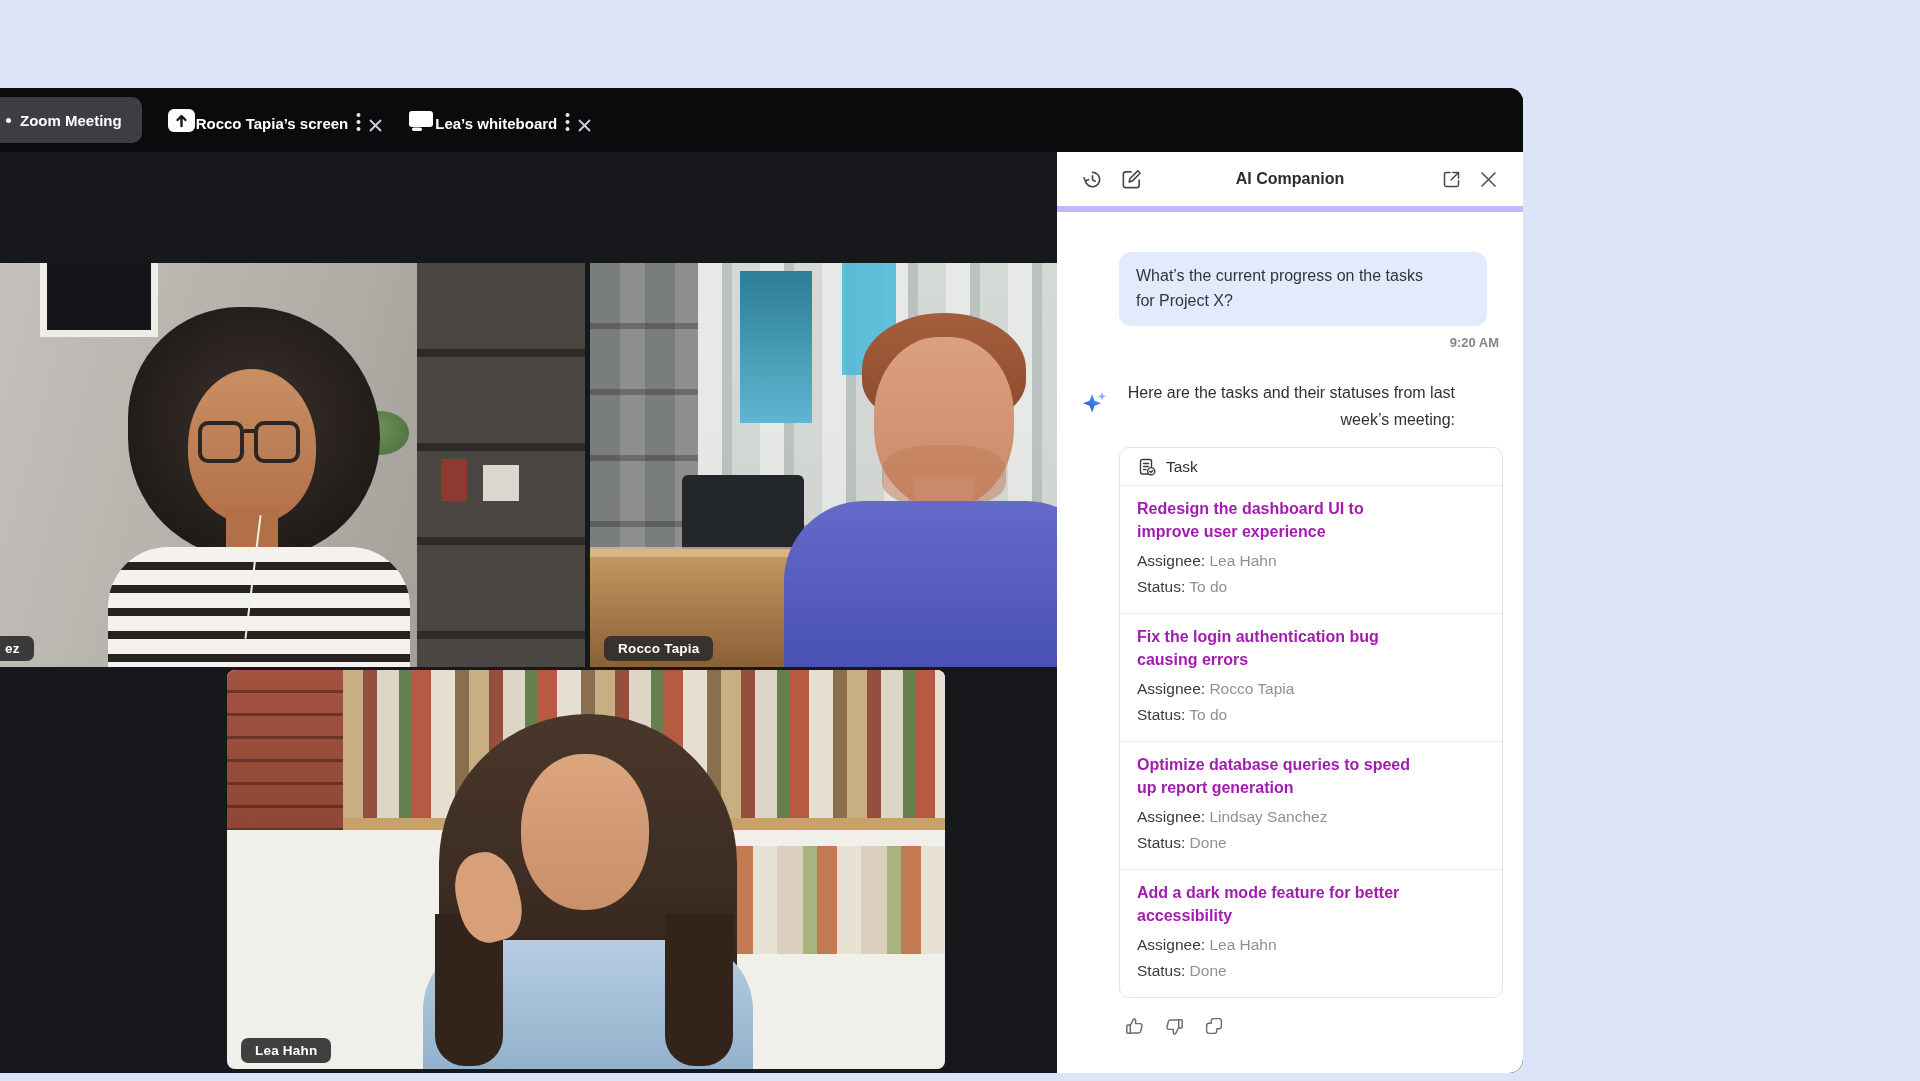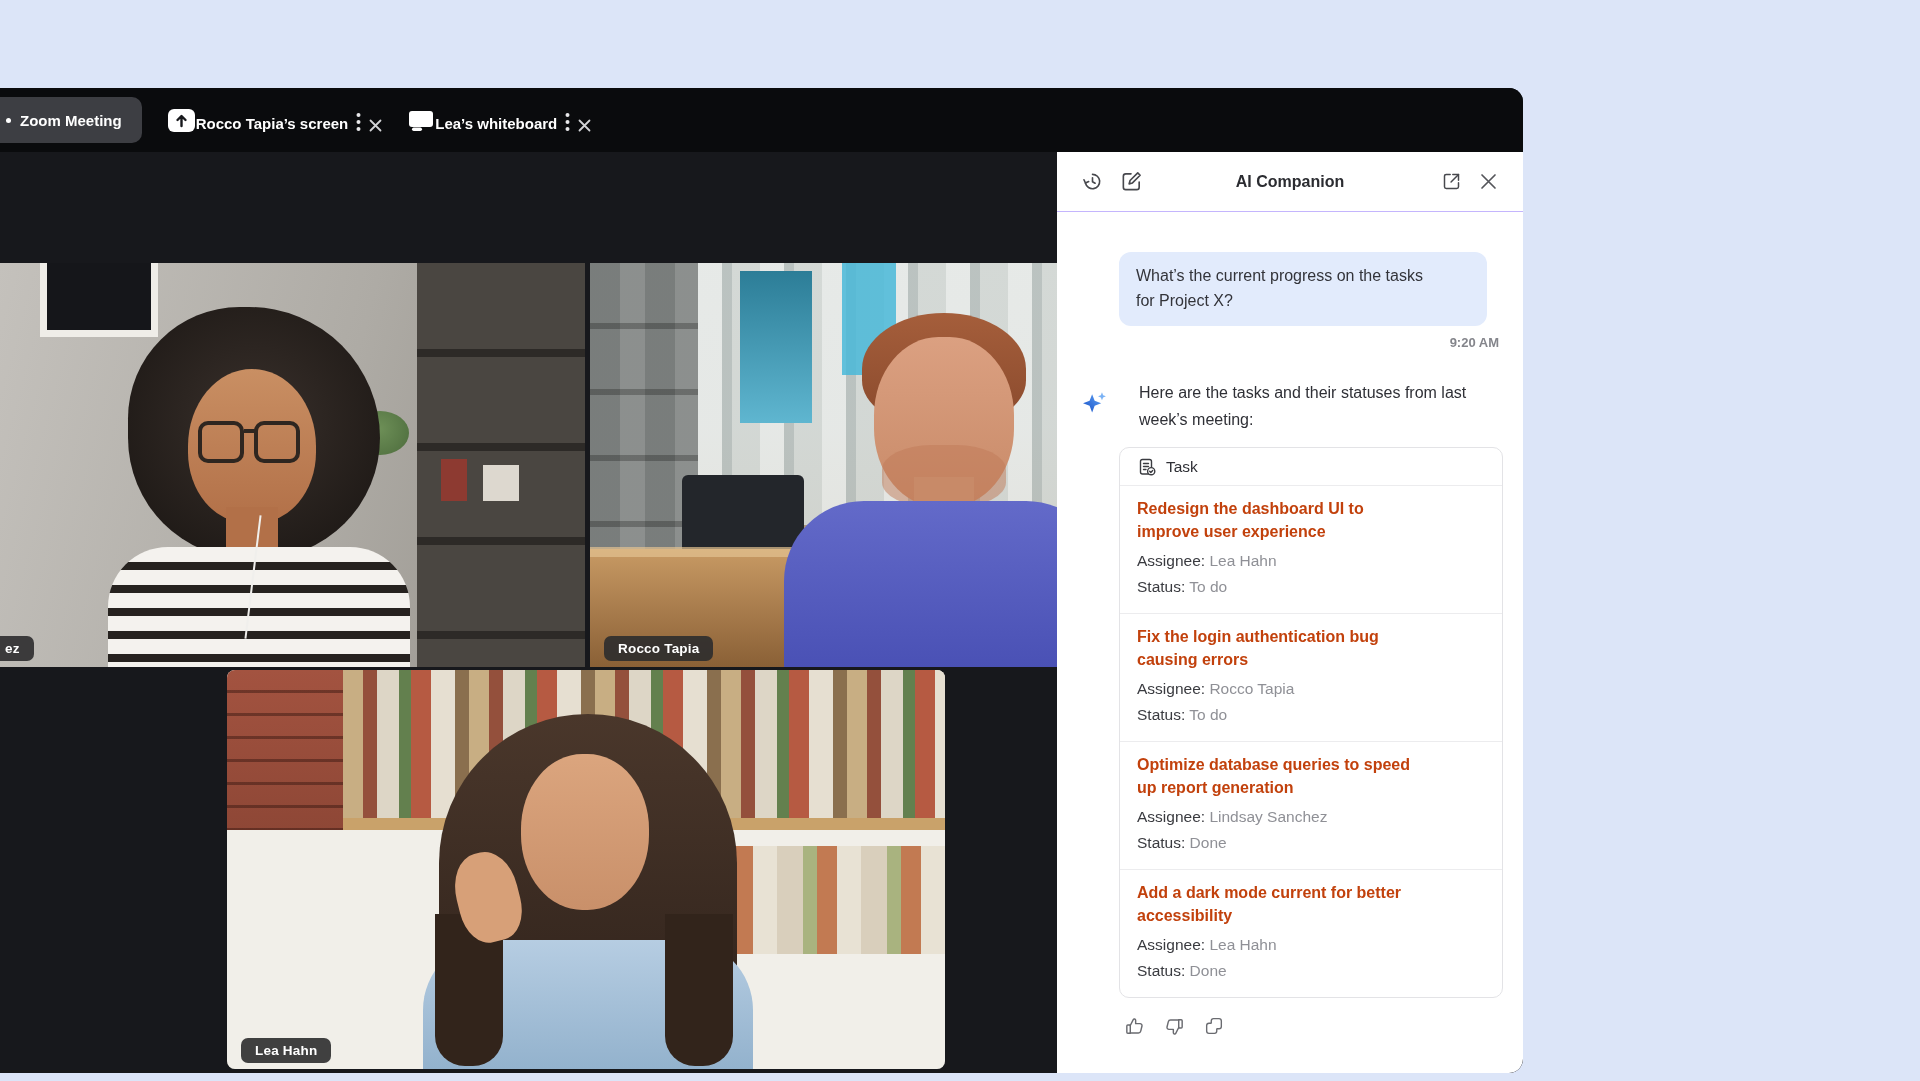--- a/index.html
+++ b/index.html
@@ -100,42 +100,42 @@
              background:#d7a078; transform:rotate(-14deg); }
   .t3-body { left:196px; top:270px; width:330px; height:129px; border-radius:70px 70px 0 0;
              background:linear-gradient(180deg,#b6cde2,#93b2cd); }
   .t3-hairL { left:208px; top:244px; width:68px; height:152px; background:#32241b; border-radius:0 0 30px 30px; }
   .t3-hairR { left:438px; top:244px; width:68px; height:152px; background:#32241b; border-radius:0 0 30px 30px; }
 
   
   .panel { position:absolute; right:0; top:64px; bottom:0; width:466px; background:#ffffff;
            border-radius:0 0 14px 0; display:flex; flex-direction:column; }
   .panel-header { height:60px; flex:0 0 60px; display:flex; align-items:center;
-                  padding:0 26px 0 24px; border-bottom:1px solid #c4b5fd; position:relative; }
+                  padding:0 26px 0 24px; border-bottom:6px solid #c4b5fd; position:relative; }
   .panel-title { position:absolute; left:0; right:0; text-align:center; font-size:16px;
                  font-weight:700; color:#2b2c31; pointer-events:none; }
   .hdr-left { display:flex; gap:16px; z-index:2; }
   .hdr-right { display:flex; gap:18px; margin-left:auto; z-index:2; }
 
   .panel-body { flex:1; padding-top:40px; }
   .user-bubble { margin:0 36px 0 62px; background:#e2ebfc; border-radius:12px;
                  padding:11px 17px 13px; }
   .user-bubble-text { font-size:16px; line-height:25px; color:#33343a; max-width:310px; }
   .timestamp { text-align:right; margin:9px 24px 0 0; font-size:13px; color:#84858b;font-weight:bold; }
 
-  .ai-row { display:flex; margin:27px 28px 0 22px; gap:30px; }
+  .ai-row { display:flex; margin:27px 28px 0 22px; gap:6px;text-align:right; }
   .ai-text { font-size:16px; line-height:27px; color:#2f3036; max-width:340px; padding-top:2px; }
 
   .task-card { margin:14px 20px 0 62px; border:1px solid #e3e3e6; border-radius:10px;
                overflow:hidden; background:#fff; }
   .card-header { display:flex; align-items:center; gap:9px; padding:9px 17px 8px;
                  border-bottom:1px solid #ececee; font-size:15.5px; color:#2f3036; }
   .task-item { padding:11px 17px 13px; border-bottom:1px solid #ececee; }
   .task-item:last-child { border-bottom:none; }
-  .task-title { font-weight:700; font-size:16px; line-height:23px; color:#c2410c;
+  .task-title { font-weight:700; font-size:16px; line-height:23px; color:#a21caf;
                 max-width:285px; margin-bottom:5px; }
   .task-meta { font-size:15.5px; line-height:26px; color:#3a3b40; }
   .task-meta .val { color:#8f9096; }
 
   .actions { display:flex; gap:14px; margin:15px 0 0 64px; }
   .actions .icon-btn { width:26px; height:26px; }
 </style>
 </head>
 <body>
 
@@ -335,21 +335,21 @@
             <div class="task-meta"><span>Status:</span> <span class="val">To do</span></div>
           </div>
 
           <div class="task-item">
             <div class="task-title">Optimize database queries to speed up report generation</div>
             <div class="task-meta"><span>Assignee:</span> <span class="val">Lindsay Sanchez</span></div>
             <div class="task-meta"><span>Status:</span> <span class="val">Done</span></div>
           </div>
 
           <div class="task-item">
-            <div class="task-title">Add a dark mode current for better accessibility</div>
+            <div class="task-title">Add a dark mode feature for better accessibility</div>
             <div class="task-meta"><span>Assignee:</span> <span class="val">Lea Hahn</span></div>
             <div class="task-meta"><span>Status:</span> <span class="val">Done</span></div>
           </div>
         </div>
 
         <div class="actions">
           <span class="icon-btn">
             <svg width="23" height="23" viewBox="0 0 24 24" fill="none" stroke="#6a6b70" stroke-width="1.5" stroke-linecap="round" stroke-linejoin="round">
                 <path d="M5 10.5h2.6V19H5a1 1 0 0 1-1-1v-6.5a1 1 0 0 1 1-1z"></path>
                 <path d="M7.6 11l3.1-6.2c.6-1.2 2.5-.8 2.5.7V9h4.6c1.3 0 2.3 1.2 2 2.5l-1.3 5.4a2.5 2.5 0 0 1-2.4 1.9H7.6"></path>

